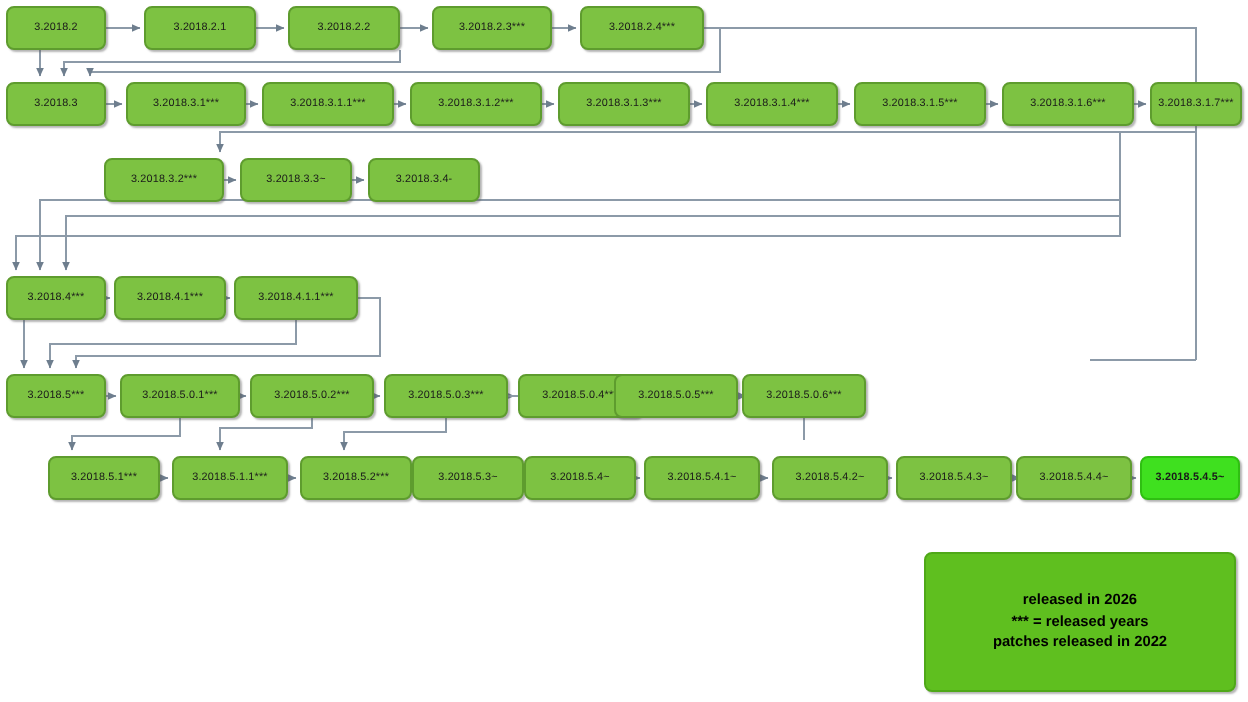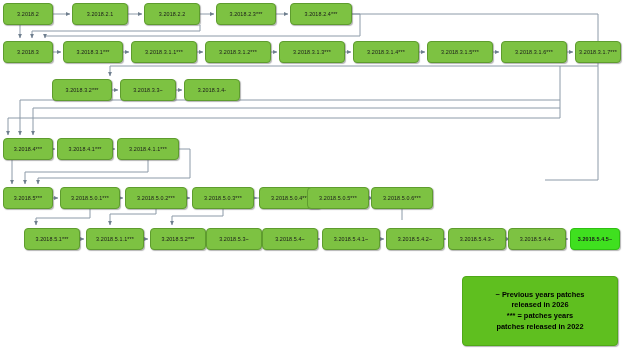--- a/index.html
+++ b/index.html
@@ -179,19 +179,18 @@
       <div class="node" style="left: 262px; top: 228px; width: 56px; height: 22px;">3.2018.5.4~</div>
       <div class="node" style="left: 322px; top: 228px; width: 58px; height: 22px;">3.2018.5.4.1~</div>
       <div class="node" style="left: 386px; top: 228px; width: 58px; height: 22px;">3.2018.5.4.2~</div>
       <div class="node" style="left: 448px; top: 228px; width: 58px; height: 22px;">3.2018.5.4.3~</div>
       <div class="node" style="left: 508px; top: 228px; width: 58px; height: 22px;">3.2018.5.4.4~</div>
       <div class="node hl" style="left: 570px; top: 228px; width: 50px; height: 22px;">3.2018.5.4.5~</div>
     </div>
 
   <div class="legend" id="legend-box" style="left: 462px; top: 276px; width: 156px; height: 70px;">
       <div>
-        <span>~ Previous years patches</span>
         <span>released in 2026</span>
-        <span>*** = patches years</span>
+        <span>*** = released years</span>
         <span>patches released in 2022</span>
       </div>
     </div>
 </div>
 
 </body></html>

